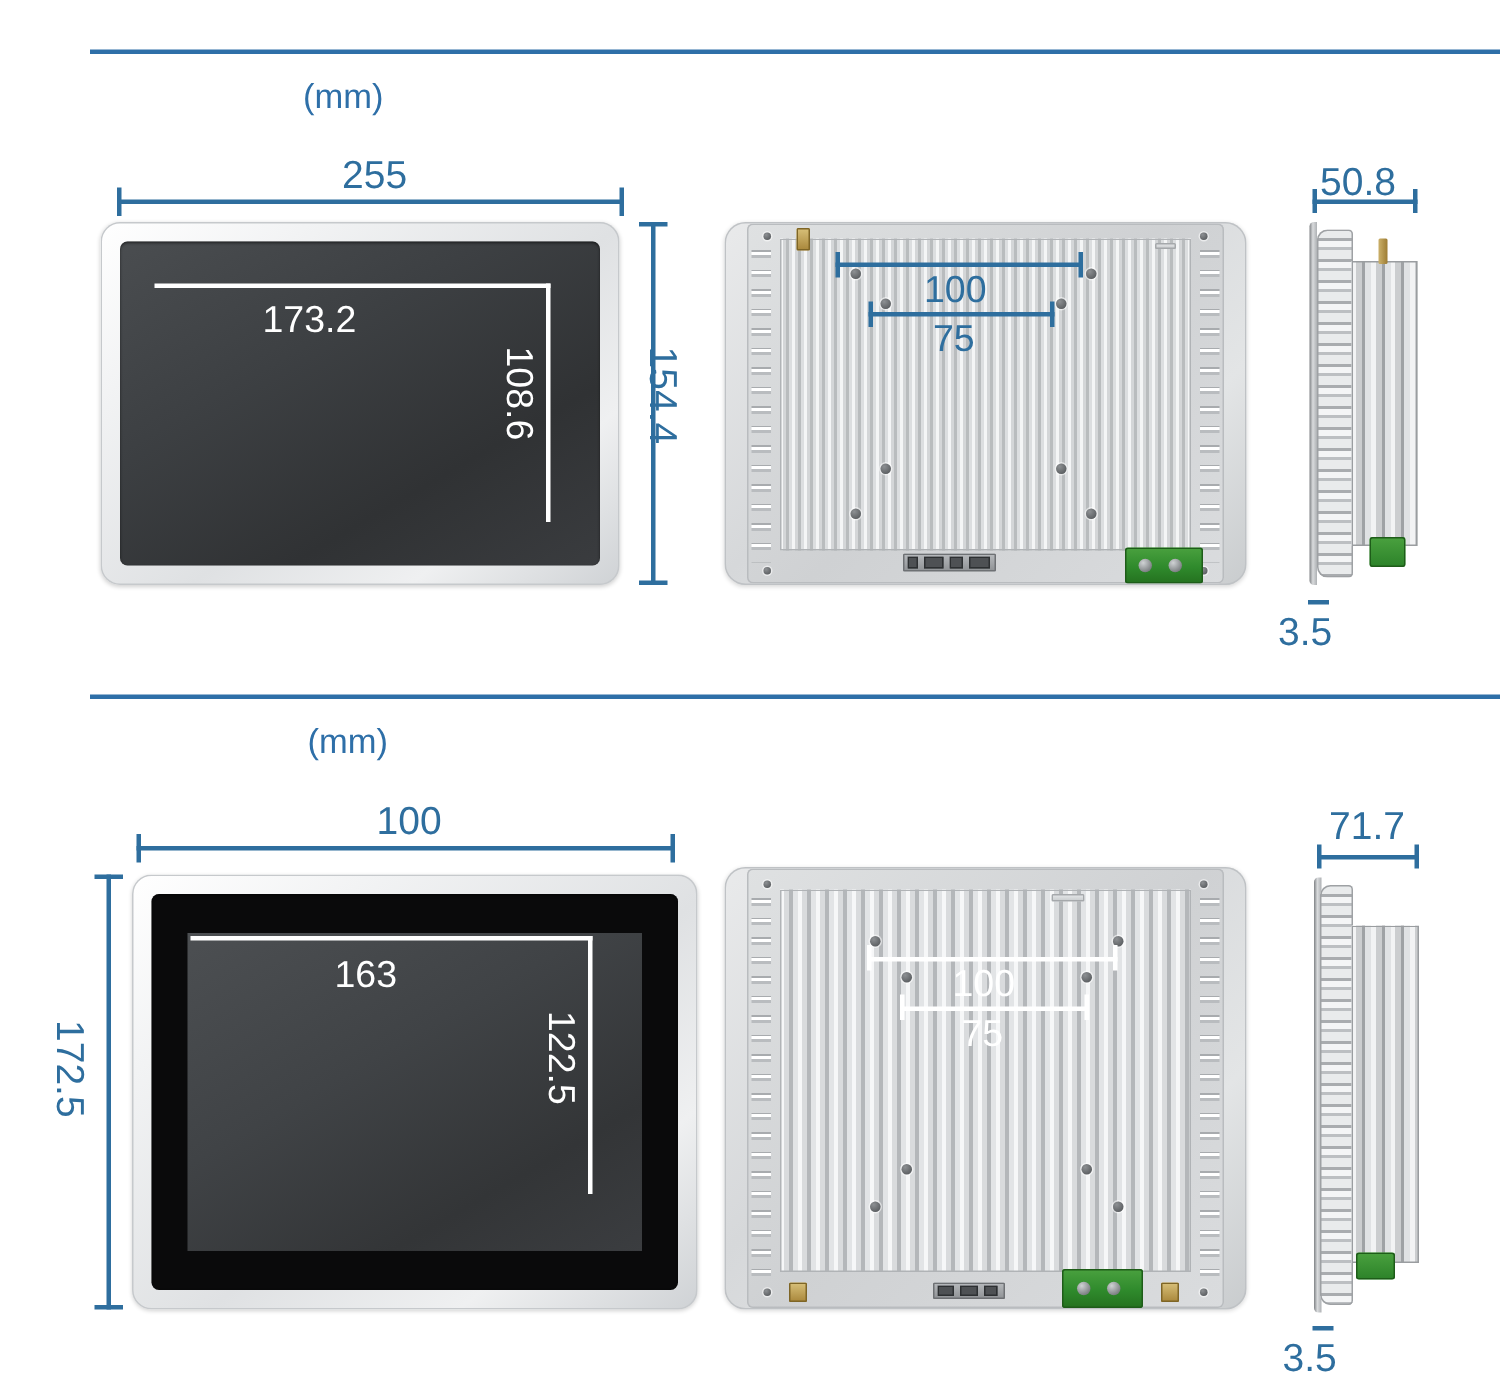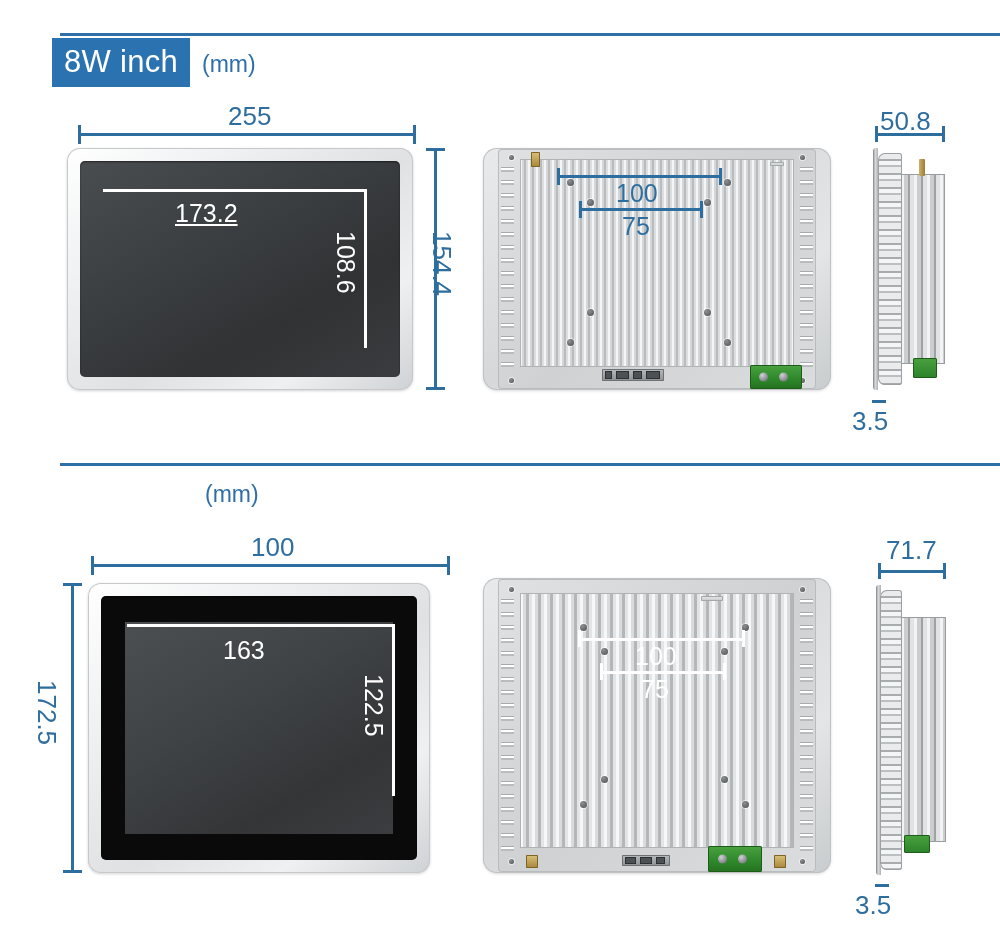--- a/index.html
+++ b/index.html
@@ -265,40 +265,39 @@
     border-radius: 1px;
   }
 </style>
 </head>
 <body>
 
 <div id="page">
 
   <div class="divider" style="top:33px; width:940px;"></div>
 
-  <div class="badge" style="left:52px; top:38px;">8W inch</div>
 
   <div class="badge-unit" style="left:202px; top:53px;">(mm)</div>
 
   <div class="dimline-h" style="left:78px; top:133px; width:338px;"></div>
   <div class="tick-v" style="left:78px; top:125px; height:19px;"></div>
   <div class="tick-v" style="left:413px; top:125px; height:19px;"></div>
   <div class="dimtext" style="left:228px; top:103px;">255</div>
 
   <div class="dimline-v" style="left:434px; top:148px; height:242px;"></div>
   <div class="tick-h" style="left:426px; top:148px; width:19px;"></div>
   <div class="tick-h" style="left:426px; top:387px; width:19px;"></div>
   <div class="dimtext rot" style="left:455px; top:231px;">154.4</div>
 
   <div class="front" style="left:67px; top:148px; width:346px; height:242px;">
     <div class="front-inner">
 
       <div class="wline-h" style="left:23px; top:28px; width:264px;"></div>
       <div class="wline-v" style="left:284px; top:28px; height:159px;"></div>
-      <div class="wtext" style="left:95px; top:40px;text-decoration:underline;">173.2</div>
+      <div class="wtext" style="left:95px; top:40px;">173.2</div>
       <div class="wtext rot" style="left:278px; top:70px;">108.6</div>
     </div>
   </div>
 
   <div class="rear" style="left:483px; top:148px; width:348px; height:242px;">
     <div class="rear-plate">
 
       <div class="slotcol" style="left:3px; top:14px; width:13px; bottom:14px;"></div>
 
       <div class="slotcol" style="right:3px; top:14px; width:13px; bottom:14px;"></div>
@@ -372,21 +371,21 @@
   <div class="dimline-h" style="left:91px; top:564px; width:359px;"></div>
   <div class="tick-v" style="left:91px; top:556px; height:19px;"></div>
   <div class="tick-v" style="left:447px; top:556px; height:19px;"></div>
   <div class="dimtext" style="left:251px; top:534px;">100</div>
 
   <div class="dimline-v" style="left:71px; top:583px; height:290px;"></div>
   <div class="tick-h" style="left:63px; top:583px; width:19px;"></div>
   <div class="tick-h" style="left:63px; top:870px; width:19px;"></div>
   <div class="dimtext rot" style="left:60px; top:680px;">172.5</div>
 
-  <div class="front" style="left:88px; top:583px; width:342px; height:290px;">
+  <div class="front" style="left:88px; top:583px; width:377px; height:290px;">
     <div class="front-inner blackbez">
       <div class="lcd">
 
         <div class="wline-h" style="left:2px; top:2px; width:268px;"></div>
         <div class="wline-v" style="left:267px; top:2px; height:172px;"></div>
         <div class="wtext" style="left:98px; top:16px;">163</div>
         <div class="wtext rot" style="left:261px; top:52px;">122.5</div>
       </div>
     </div>
   </div>

